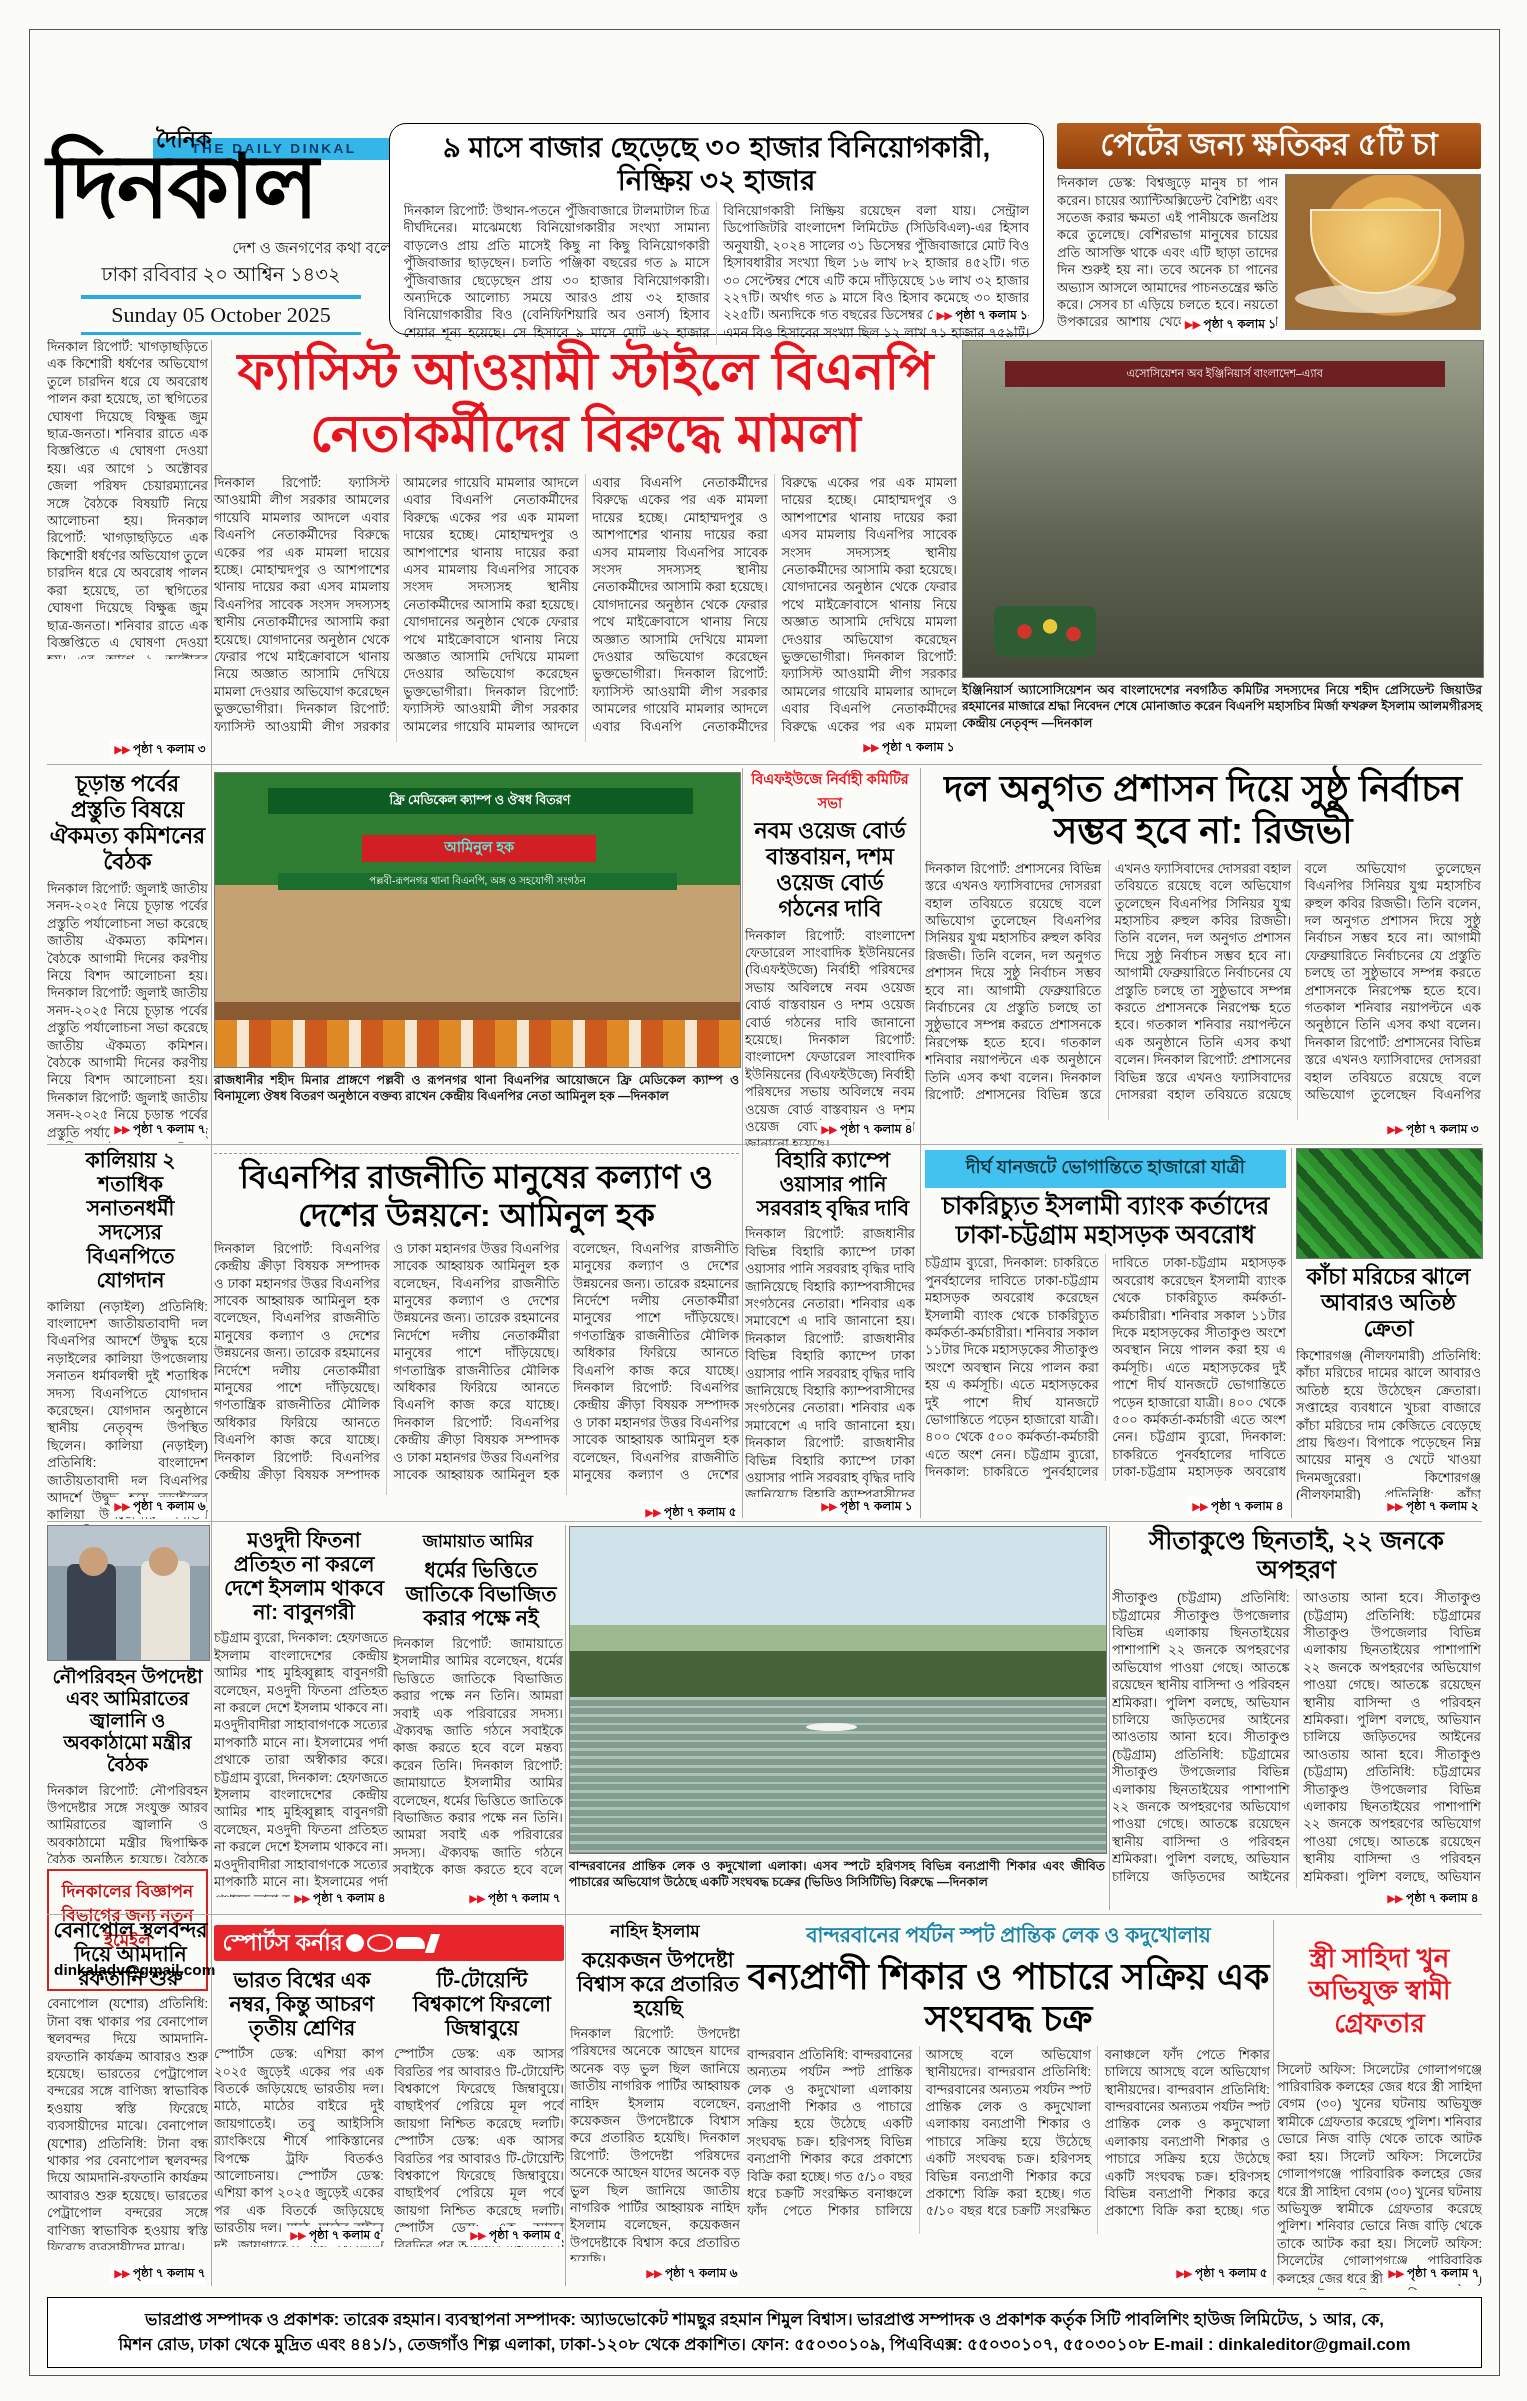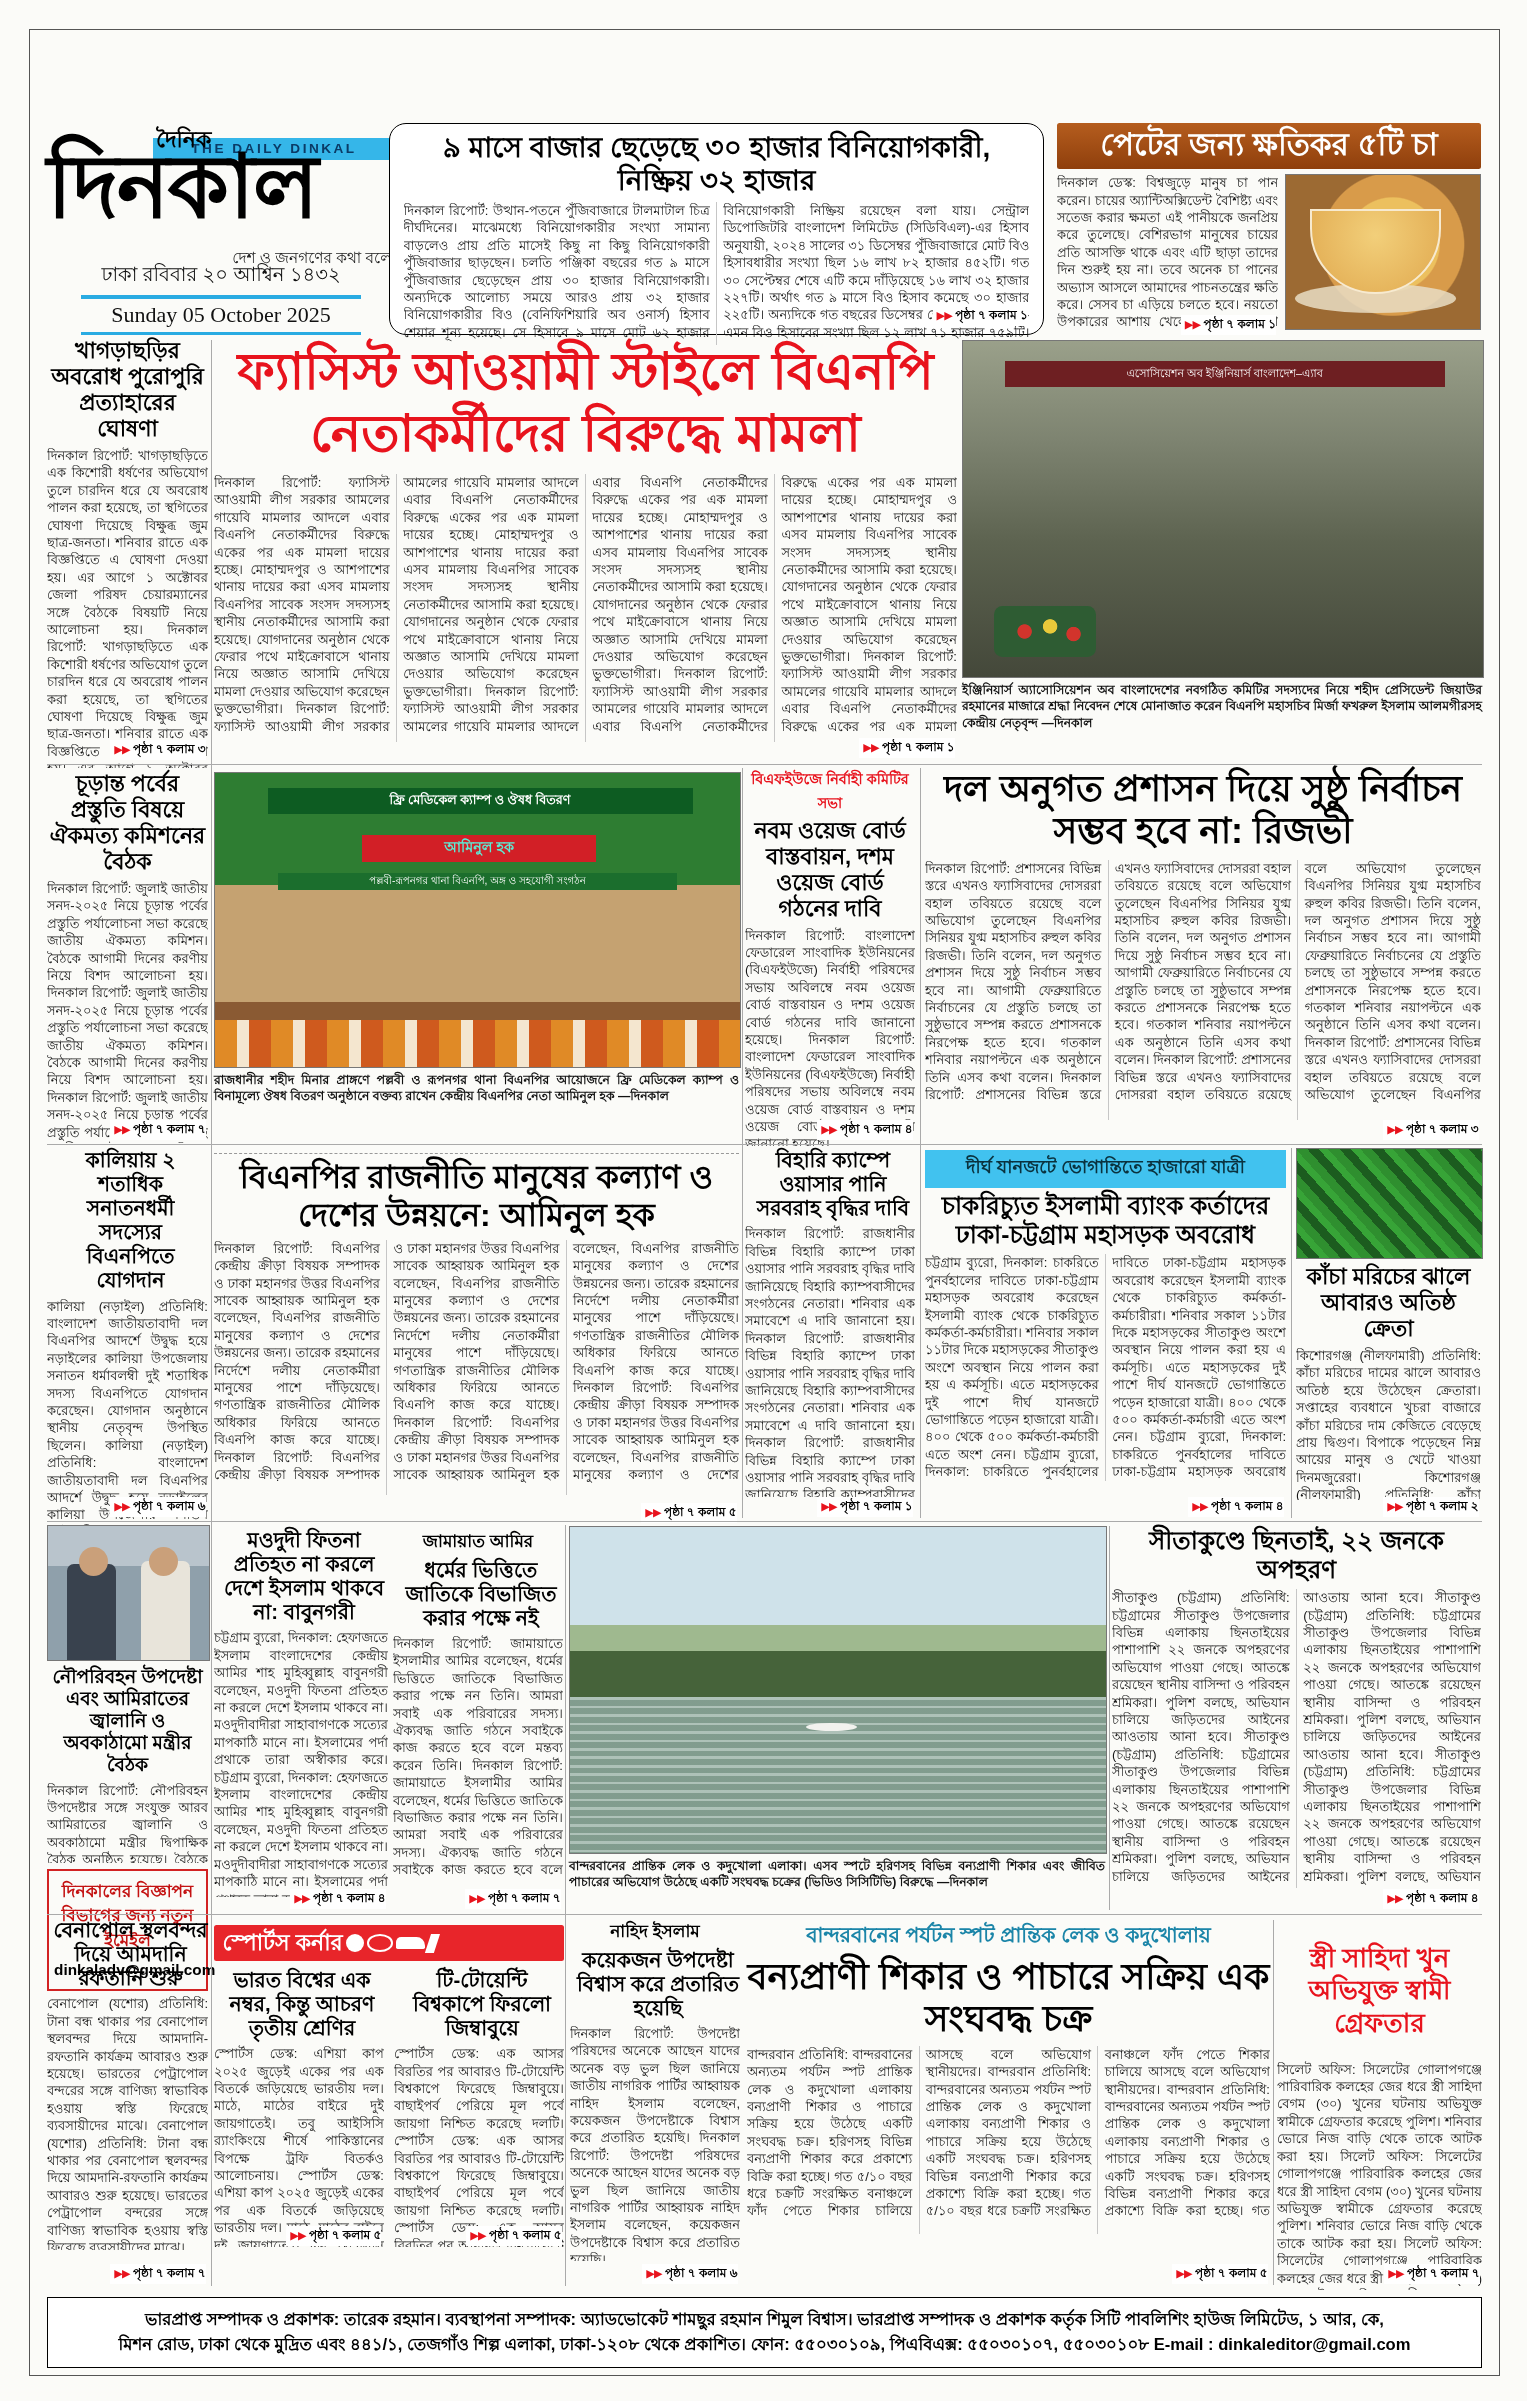--- a/index.html
+++ b/index.html
@@ -27,21 +27,21 @@
   .caption{font-size:12.3px;font-weight:bold;text-align:justify;line-height:1.32;color:#111;margin-top:4.2px;}
   .jump{position:absolute;right:2.5px;bottom:0.8px;background:#fff;font-weight:bold;font-size:12px;padding-left:4.2px;white-space:nowrap;color:#000;}
   .jump::before{content:"▶▶ ";color:#e8131d;font-size:10.2px;}
   .photo{border:0.8px solid #777;position:relative;overflow:hidden;}
   
   .masthead{position:absolute;left:47px;top:119px;width:348px;height:221px;}
   .mh-strip{position:absolute;right:0;top:18.7px;width:242px;height:22px;background:#35b6e9;display:flex;align-items:center;justify-content:center;}
   .mh-strip span{color:#0b3b66;font-weight:bold;font-size:13.6px;letter-spacing:2.5px;}
   .mh-pre{position:absolute;left:109px;top:3.4px;font-size:22px;font-weight:bold;color:#000;}
   .mh-logo{position:absolute;left:0;top:24px;font-size:88px;font-weight:bold;color:#000;line-height:1;letter-spacing:-1.7px;}
-  .mh-tag{position:absolute;right:3.4px;top:127px;font-size:15.3px;color:#222;}
+  .mh-tag{position:absolute;right:3.4px;top:117px;font-size:15.3px;color:#222;}
   .mh-dates{position:absolute;left:25.5px;top:141px;width:297px;text-align:center;}
   .mh-date-bn{font-size:19.5px;color:#111;margin-bottom:3.4px;}
   .mh-rule{height:3.4px;background:#29abe2;margin:2.5px 8.5px;}
   .mh-date-en{font-family:"Liberation Serif",serif;font-size:22px;color:#111;margin:3.4px 0;}
   
   .market{left:389px;top:123px;width:655px;height:212px;border:1.7px solid #000;border-radius:17px;padding:6.8px 13.6px;box-sizing:border-box;background:#fff;}
   
   .tea-band{height:46px;background:linear-gradient(180deg,#b55d1e,#8f3f0c);display:flex;align-items:center;justify-content:center;border-radius:2.5px;}
   .tea-band span{color:#fff;font-weight:bold;font-size:31px;}
   .tea-row{display:flex;margin-top:5.1px;}
@@ -121,21 +121,20 @@
       <div class="bt rel" style="width:222px;height:156px;">দিনকাল ডেস্ক: বিশ্বজুড়ে মানুষ চা পান করেন। চায়ের অ্যান্টিঅক্সিডেন্ট বৈশিষ্ট্য এবং সতেজ করার ক্ষমতা এই পানীয়কে জনপ্রিয় করে তুলেছে। বেশিরভাগ মানুষের চায়ের প্রতি আসক্তি থাকে এবং এটি ছাড়া তাদের দিন শুরুই হয় না। তবে অনেক চা পানের অভ্যাস আসলে আমাদের পাচনতন্ত্রের ক্ষতি করে। সেসব চা এড়িয়ে চলতে হবে। নয়তো উপকারের আশায় খেলেও অপকার ছাড়া কিছুই মিলবে না। চলুন জেনে নেওয়া যাক- ১. খালি পেটে দুধ চা</div>
       <div class="photo tea-photo">
         <div class="tea-saucer"></div>
         <div class="tea-cup"></div>
       </div>
     </div>
     <span class="jump" style="right:205px;bottom:1.7px;">পৃষ্ঠা ৭ কলাম ১</span>
   </article>
 
   <article class="art" style="left:47px;top:338px;width:161px;height:423px;">
-    <h2 class="h h27">খাগড়াছড়ির অবরোধ পুরোপুরি প্রত্যাহারের ঘোষণা</h2>
     <div class="bt rel" style="height:321px;">দিনকাল রিপোর্ট: খাগড়াছড়িতে এক কিশোরী ধর্ষণের অভিযোগ তুলে চারদিন ধরে যে অবরোধ পালন করা হয়েছে, তা স্থগিতের ঘোষণা দিয়েছে বিক্ষুব্ধ জুম ছাত্র-জনতা। শনিবার রাতে এক বিজ্ঞপ্তিতে এ ঘোষণা দেওয়া হয়। এর আগে ১ অক্টোবর জেলা পরিষদ চেয়ারম্যানের সঙ্গে বৈঠকে বিষয়টি নিয়ে আলোচনা হয়। দিনকাল রিপোর্ট: খাগড়াছড়িতে এক কিশোরী ধর্ষণের অভিযোগ তুলে চারদিন ধরে যে অবরোধ পালন করা হয়েছে, তা স্থগিতের ঘোষণা দিয়েছে বিক্ষুব্ধ জুম ছাত্র-জনতা। শনিবার রাতে এক বিজ্ঞপ্তিতে এ ঘোষণা দেওয়া হয়। এর আগে ১ অক্টোবর জেলা পরিষদ চেয়ারম্যানের সঙ্গে বৈঠকে বিষয়টি নিয়ে আলোচনা হয়।</div>
     <span class="jump">পৃষ্ঠা ৭ কলাম ৩</span>
   </article>
 
   <article class="art" style="left:214px;top:341px;width:743px;height:418px;">
     <h1 class="h h62">ফ্যাসিস্ট আওয়ামী স্টাইলে বিএনপি নেতাকর্মীদের বিরুদ্ধে মামলা</h1>
     <div class="bt c4 rel" style="height:268px;margin-top:8.5px;">দিনকাল রিপোর্ট: ফ্যাসিস্ট আওয়ামী লীগ সরকার আমলের গায়েবি মামলার আদলে এবার বিএনপি নেতাকর্মীদের বিরুদ্ধে একের পর এক মামলা দায়ের হচ্ছে। মোহাম্মদপুর ও আশপাশের থানায় দায়ের করা এসব মামলায় বিএনপির সাবেক সংসদ সদস্যসহ স্থানীয় নেতাকর্মীদের আসামি করা হয়েছে। যোগদানের অনুষ্ঠান থেকে ফেরার পথে মাইক্রোবাসে থানায় নিয়ে অজ্ঞাত আসামি দেখিয়ে মামলা দেওয়ার অভিযোগ করেছেন ভুক্তভোগীরা। দিনকাল রিপোর্ট: ফ্যাসিস্ট আওয়ামী লীগ সরকার আমলের গায়েবি মামলার আদলে এবার বিএনপি নেতাকর্মীদের বিরুদ্ধে একের পর এক মামলা দায়ের হচ্ছে। মোহাম্মদপুর ও আশপাশের থানায় দায়ের করা এসব মামলায় বিএনপির সাবেক সংসদ সদস্যসহ স্থানীয় নেতাকর্মীদের আসামি করা হয়েছে। যোগদানের অনুষ্ঠান থেকে ফেরার পথে মাইক্রোবাসে থানায় নিয়ে অজ্ঞাত আসামি দেখিয়ে মামলা দেওয়ার অভিযোগ করেছেন ভুক্তভোগীরা। দিনকাল রিপোর্ট: ফ্যাসিস্ট আওয়ামী লীগ সরকার আমলের গায়েবি মামলার আদলে এবার বিএনপি নেতাকর্মীদের বিরুদ্ধে একের পর এক মামলা দায়ের হচ্ছে। মোহাম্মদপুর ও আশপাশের থানায় দায়ের করা এসব মামলায় বিএনপির সাবেক সংসদ সদস্যসহ স্থানীয় নেতাকর্মীদের আসামি করা হয়েছে। যোগদানের অনুষ্ঠান থেকে ফেরার পথে মাইক্রোবাসে থানায় নিয়ে অজ্ঞাত আসামি দেখিয়ে মামলা দেওয়ার অভিযোগ করেছেন ভুক্তভোগীরা। দিনকাল রিপোর্ট: ফ্যাসিস্ট আওয়ামী লীগ সরকার আমলের গায়েবি মামলার আদলে এবার বিএনপি নেতাকর্মীদের বিরুদ্ধে একের পর এক মামলা দায়ের হচ্ছে। মোহাম্মদপুর ও আশপাশের থানায় দায়ের করা এসব মামলায় বিএনপির সাবেক সংসদ সদস্যসহ স্থানীয় নেতাকর্মীদের আসামি করা হয়েছে। যোগদানের অনুষ্ঠান থেকে ফেরার পথে মাইক্রোবাসে থানায় নিয়ে অজ্ঞাত আসামি দেখিয়ে মামলা দেওয়ার অভিযোগ করেছেন ভুক্তভোগীরা। দিনকাল রিপোর্ট: ফ্যাসিস্ট আওয়ামী লীগ সরকার আমলের গায়েবি মামলার আদলে এবার বিএনপি নেতাকর্মীদের বিরুদ্ধে একের পর এক মামলা দায়ের হচ্ছে। মোহাম্মদপুর ও আশপাশের থানায় দায়ের করা এসব মামলায় বিএনপির সাবেক সংসদ সদস্যসহ স্থানীয় নেতাকর্মীদের আসামি করা হয়েছে। যোগদানের অনুষ্ঠান থেকে ফেরার পথে মাইক্রোবাসে থানায় নিয়ে অজ্ঞাত আসামি দেখিয়ে মামলা দেওয়ার অভিযোগ করেছেন ভুক্তভোগীরা।</div>
     <span class="jump">পৃষ্ঠা ৭ কলাম ১</span>
   </article>
 

